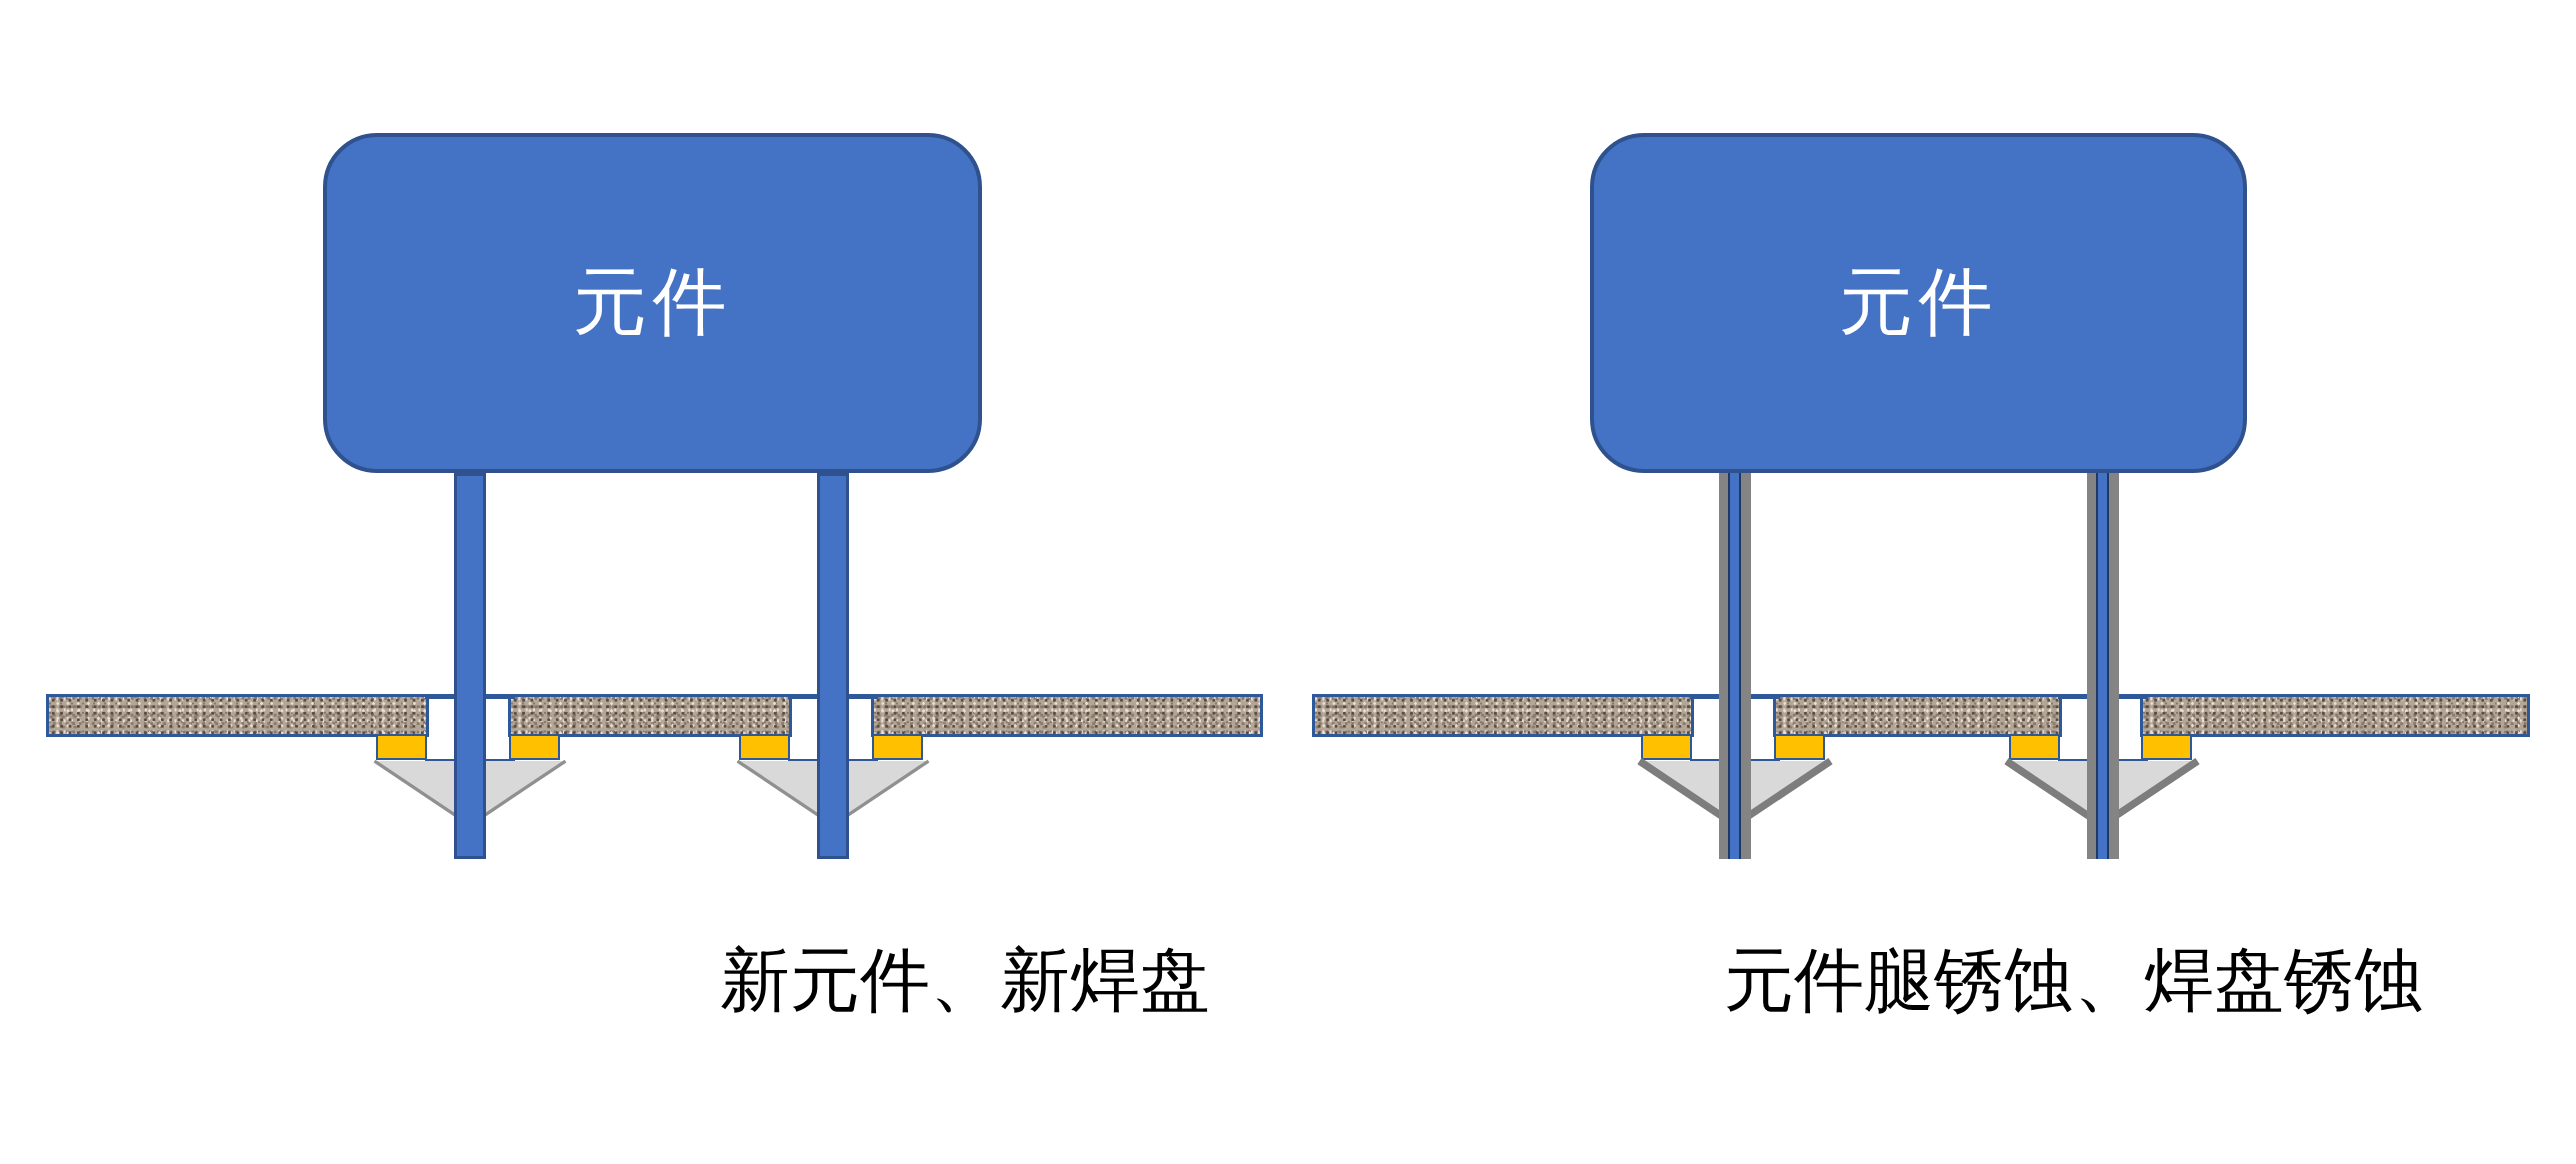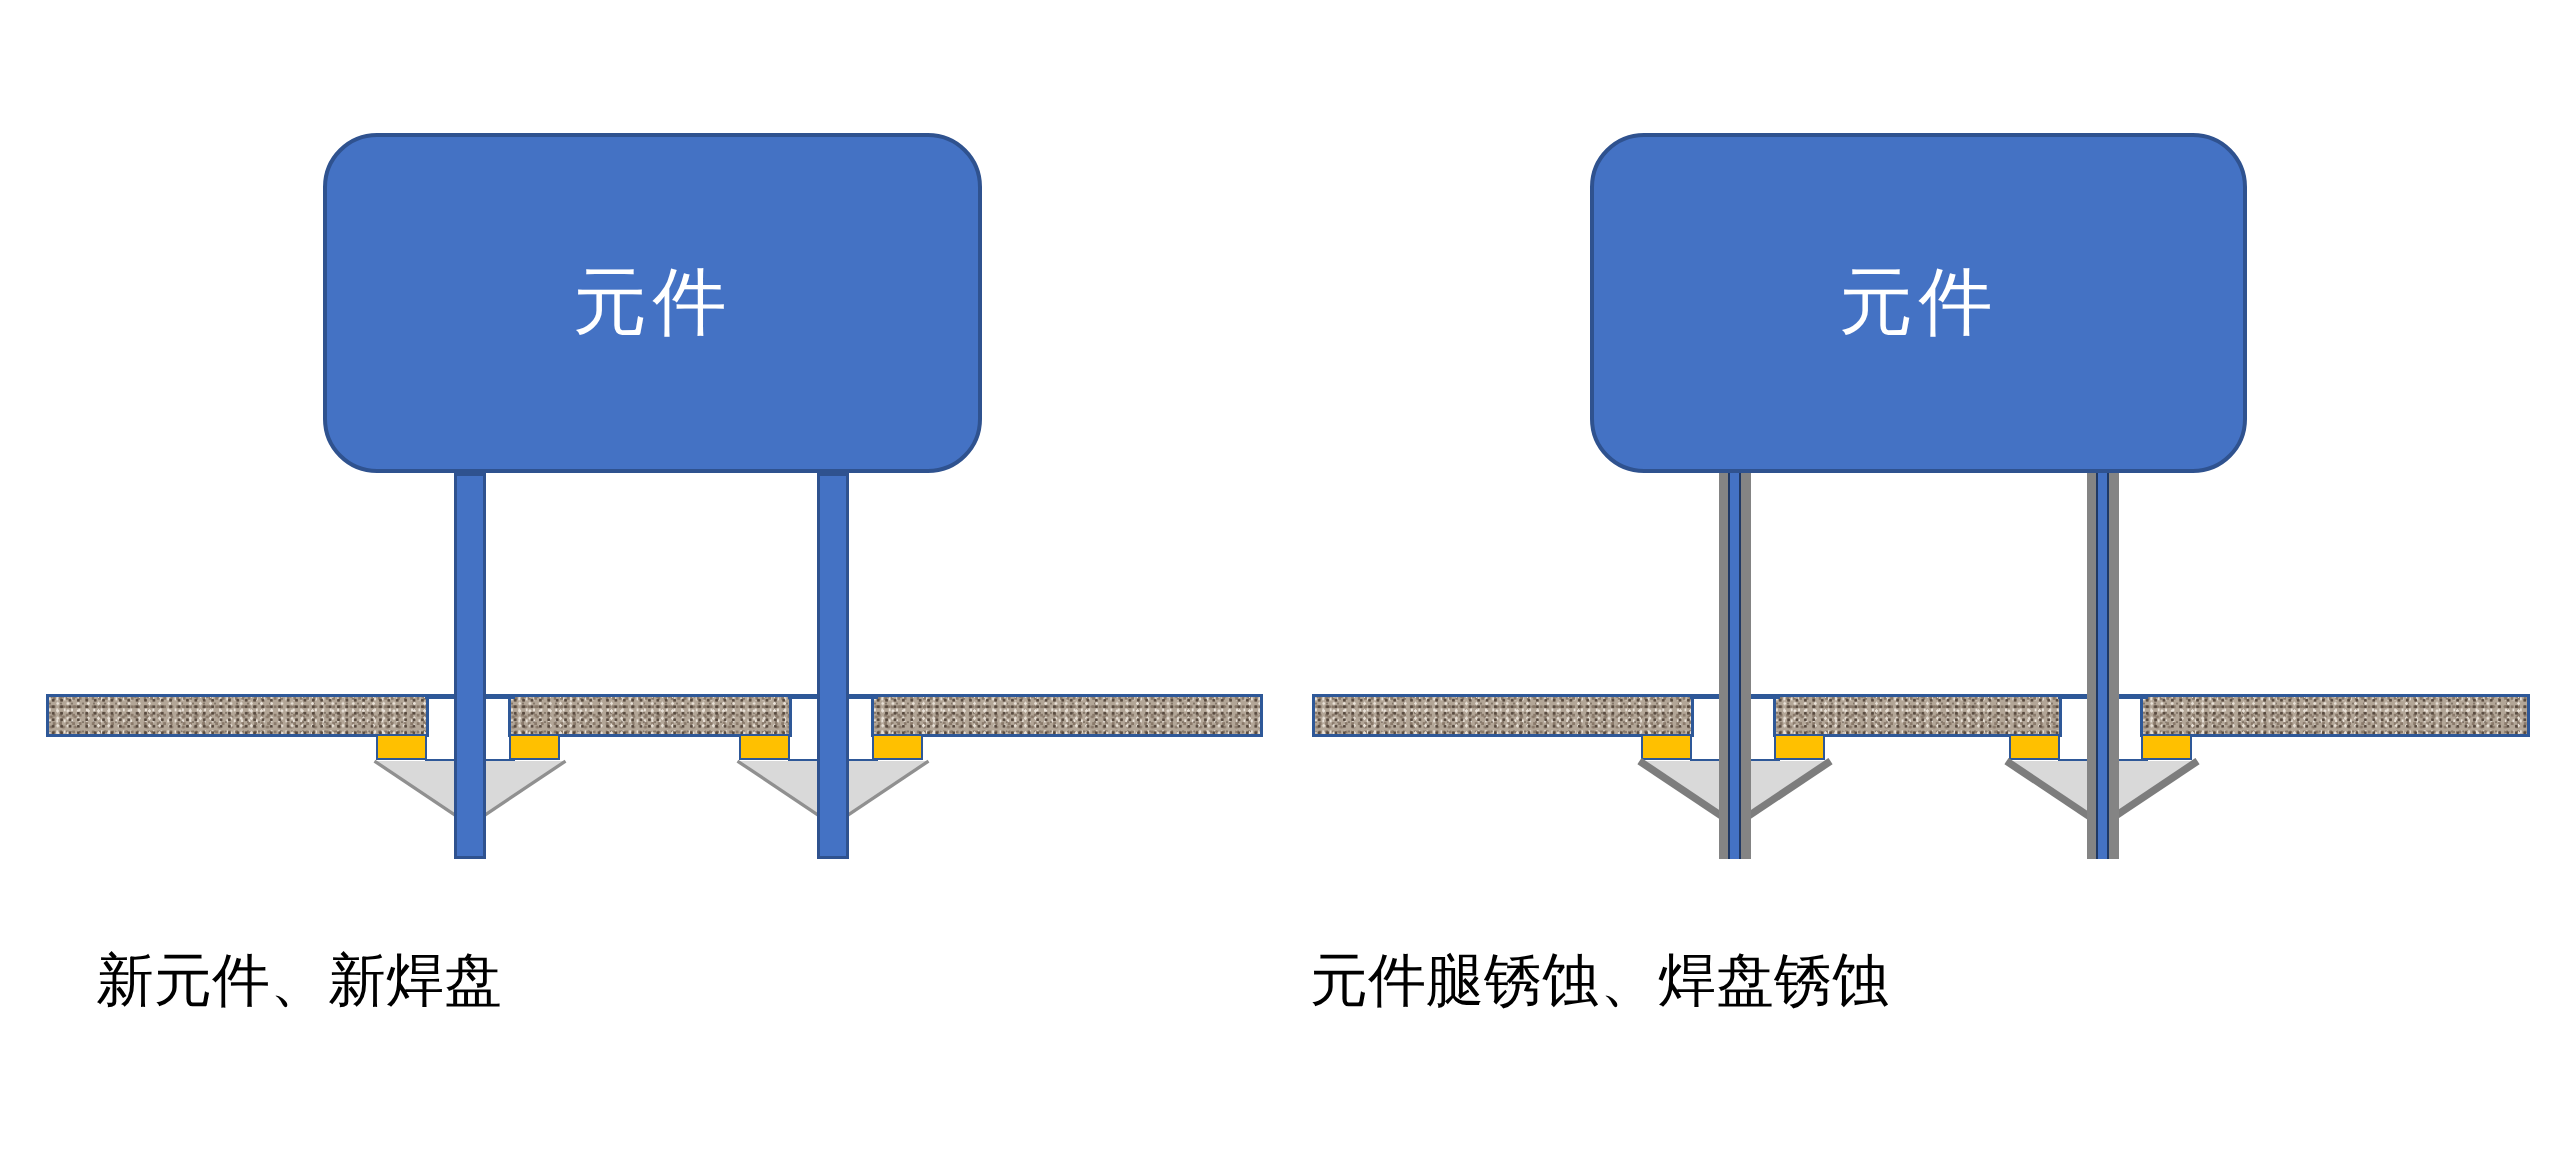--- a/index.html
+++ b/index.html
@@ -101,22 +101,22 @@
     stroke: var(--solder-border-corroded, #7D7D7D);
     stroke-width: 8;
   }
 
   
   .caption {
     top: 929px;
     width: 1114px;
     height: 104px;
     line-height: 104px;
-    text-align: left;
-    font-size: 58px;
+    text-align: right;
+    font-size: 70px;
     color: var(--caption-color, #000000);
     white-space: nowrap;
   }
 </style>
 </head>
 <body>
 
 <div class="canvas">
 
   <div>

